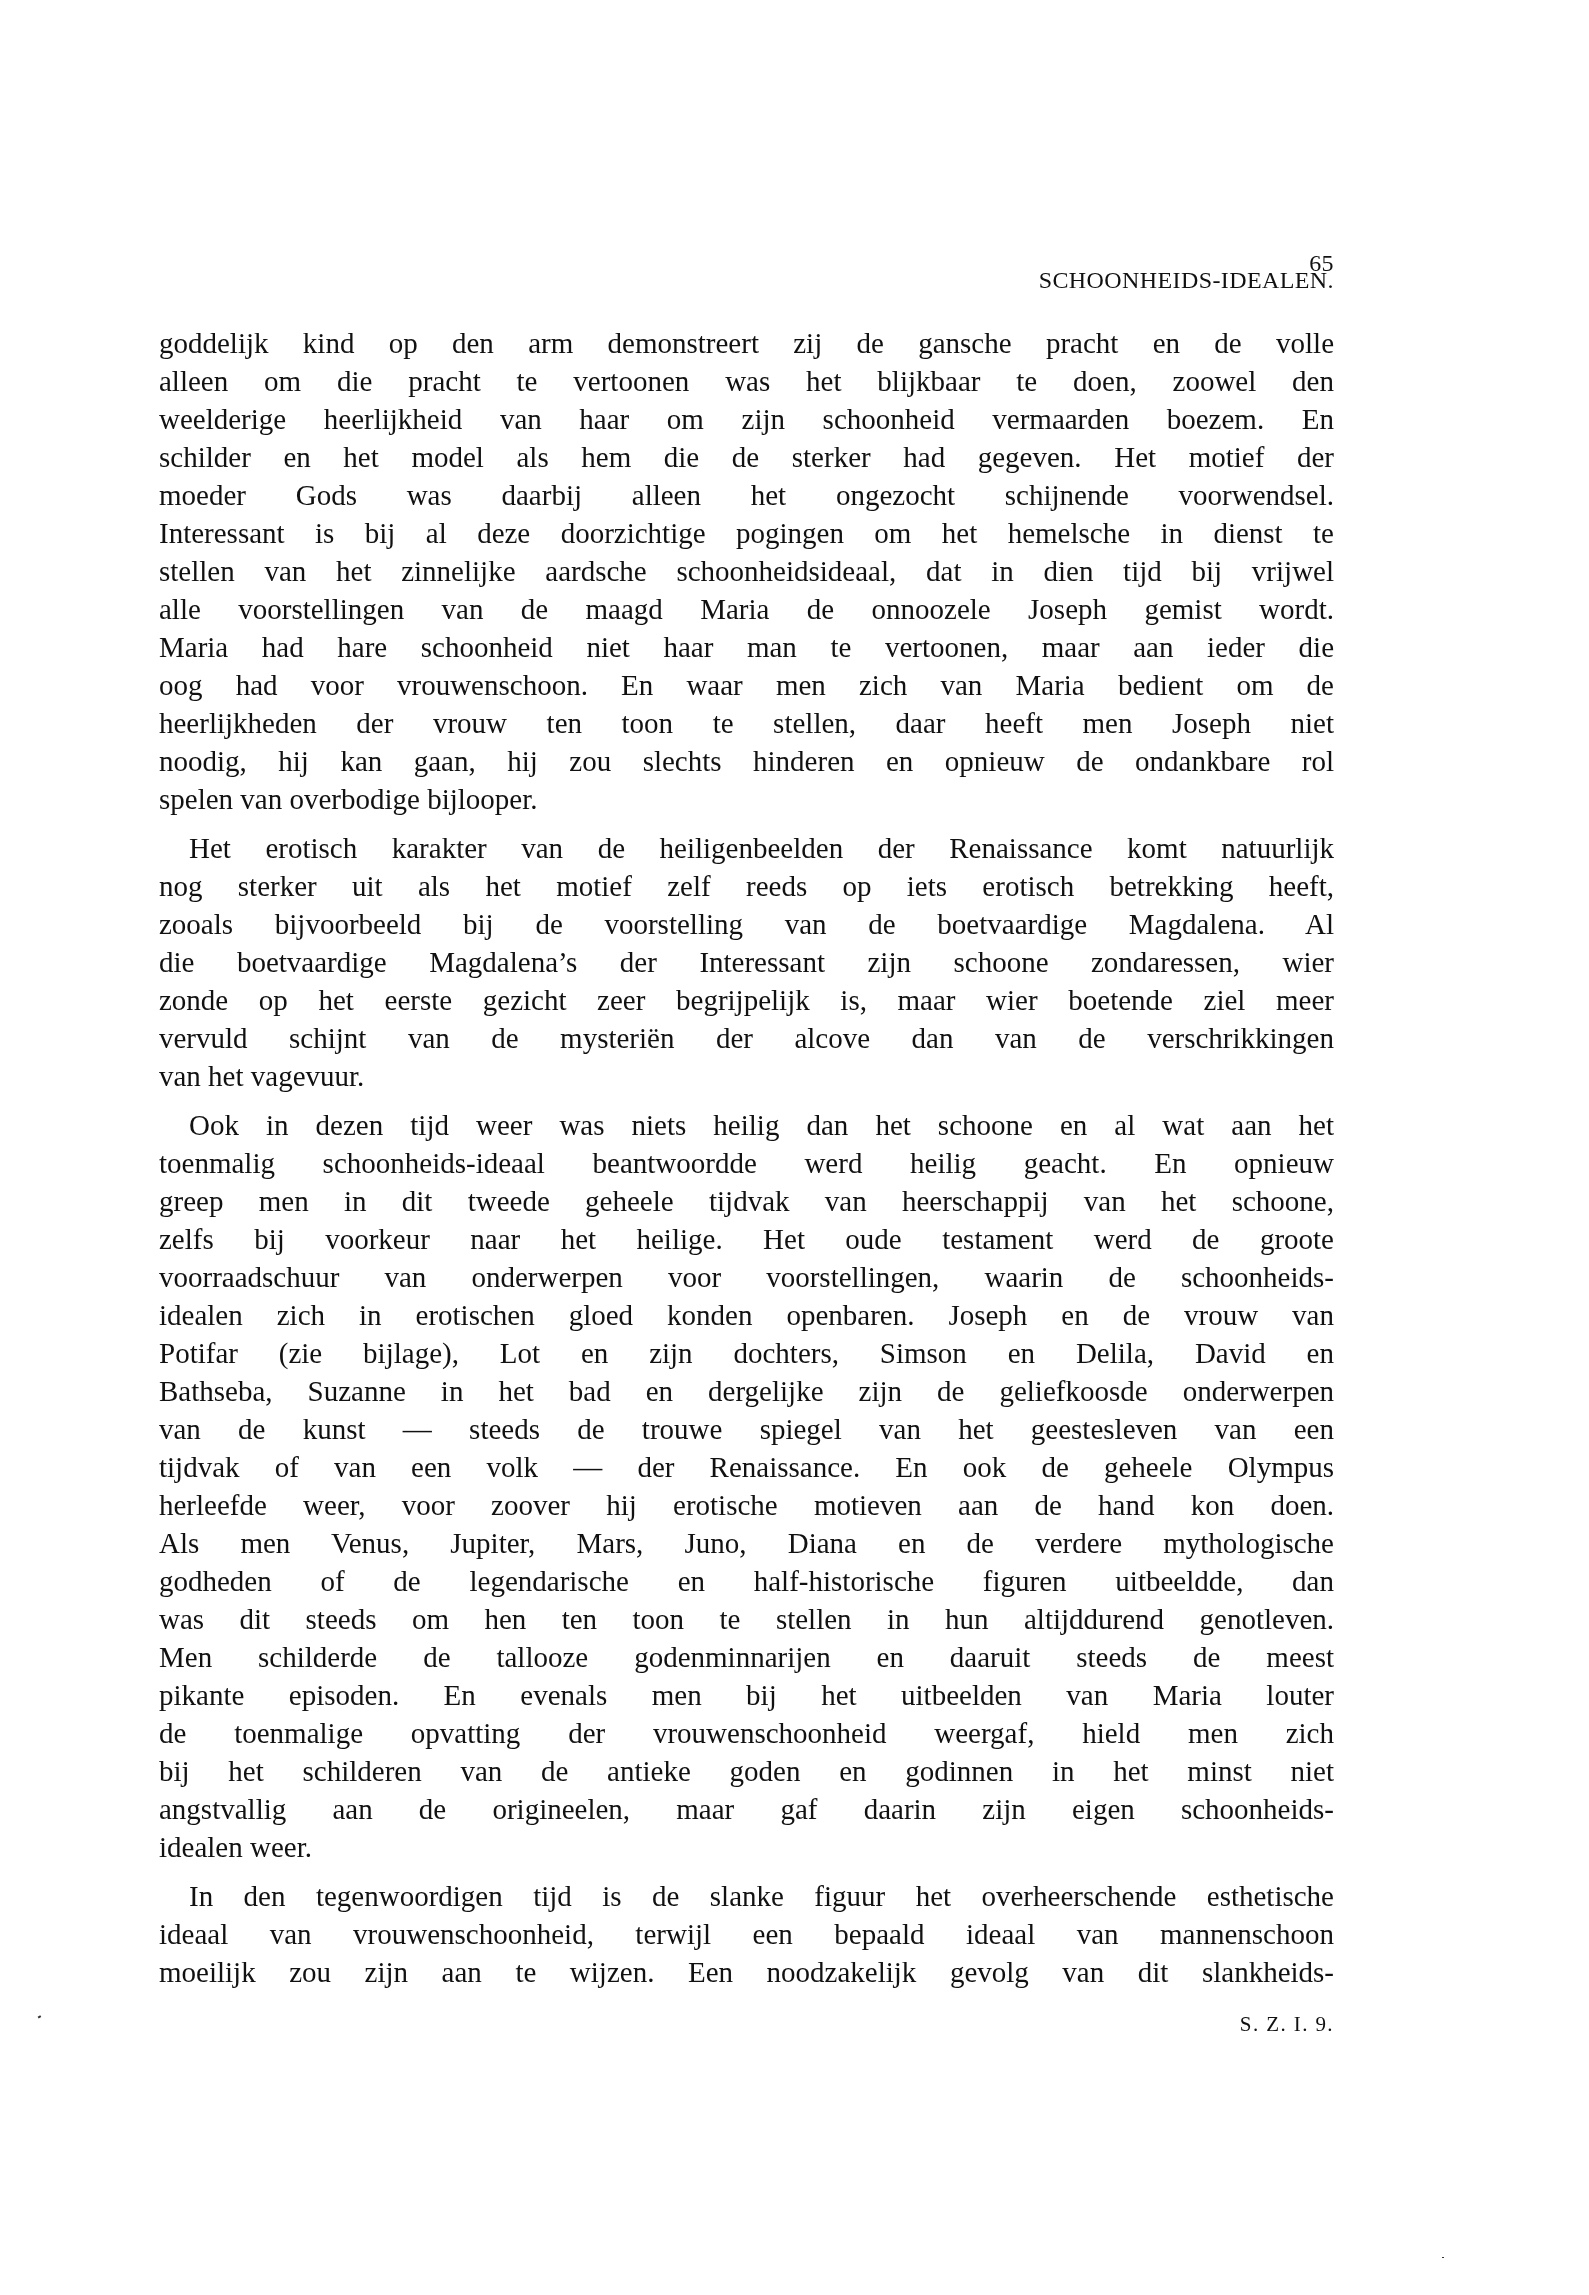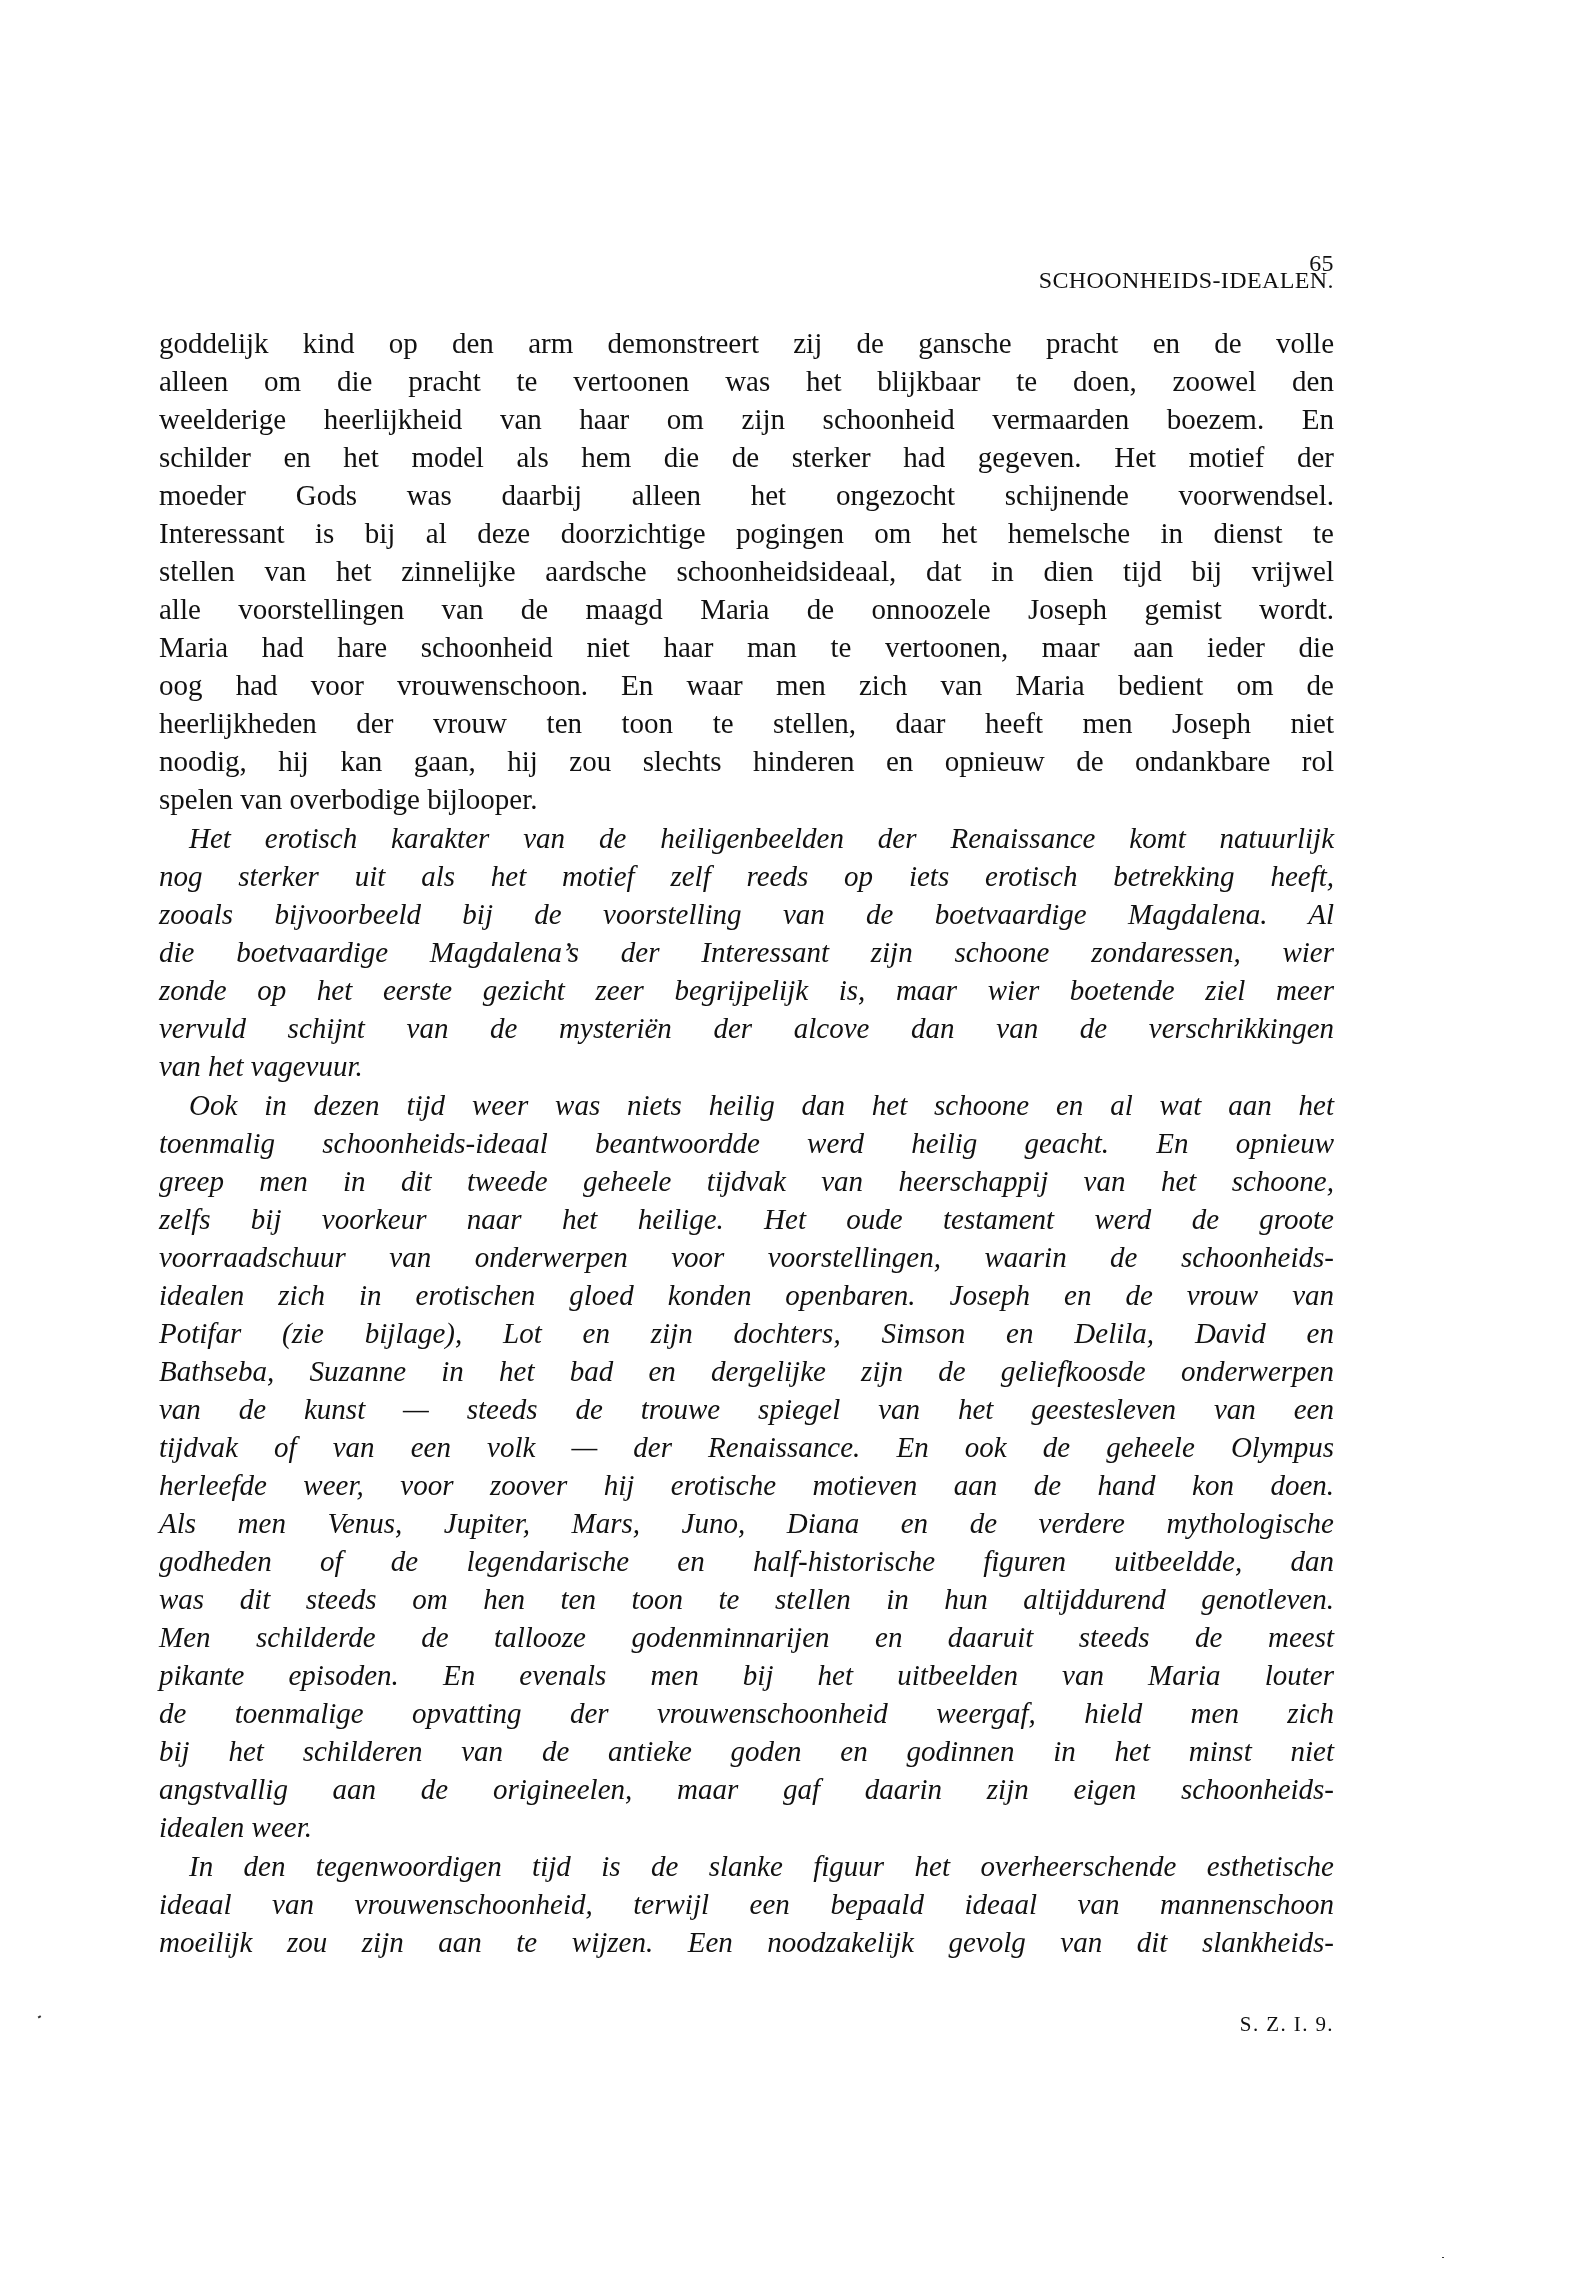--- a/index.html
+++ b/index.html
@@ -55,22 +55,21 @@
     .line.last {
       text-align-last: left;
     }
     .line.indent {
       padding-left: 30px;
     }
     .paragraph {
       margin: 0;
     }
     .paragraph + .paragraph {
-      margin-top: 1px;
-      font-style: italic;
+      margin-top: 11px;
     }
     .signature {
       position: absolute;
       right: 0;
       top: 1762px;
       font-size: 21px;
       letter-spacing: 1.4px;
     }
     .stray-mark {
       position: absolute;

